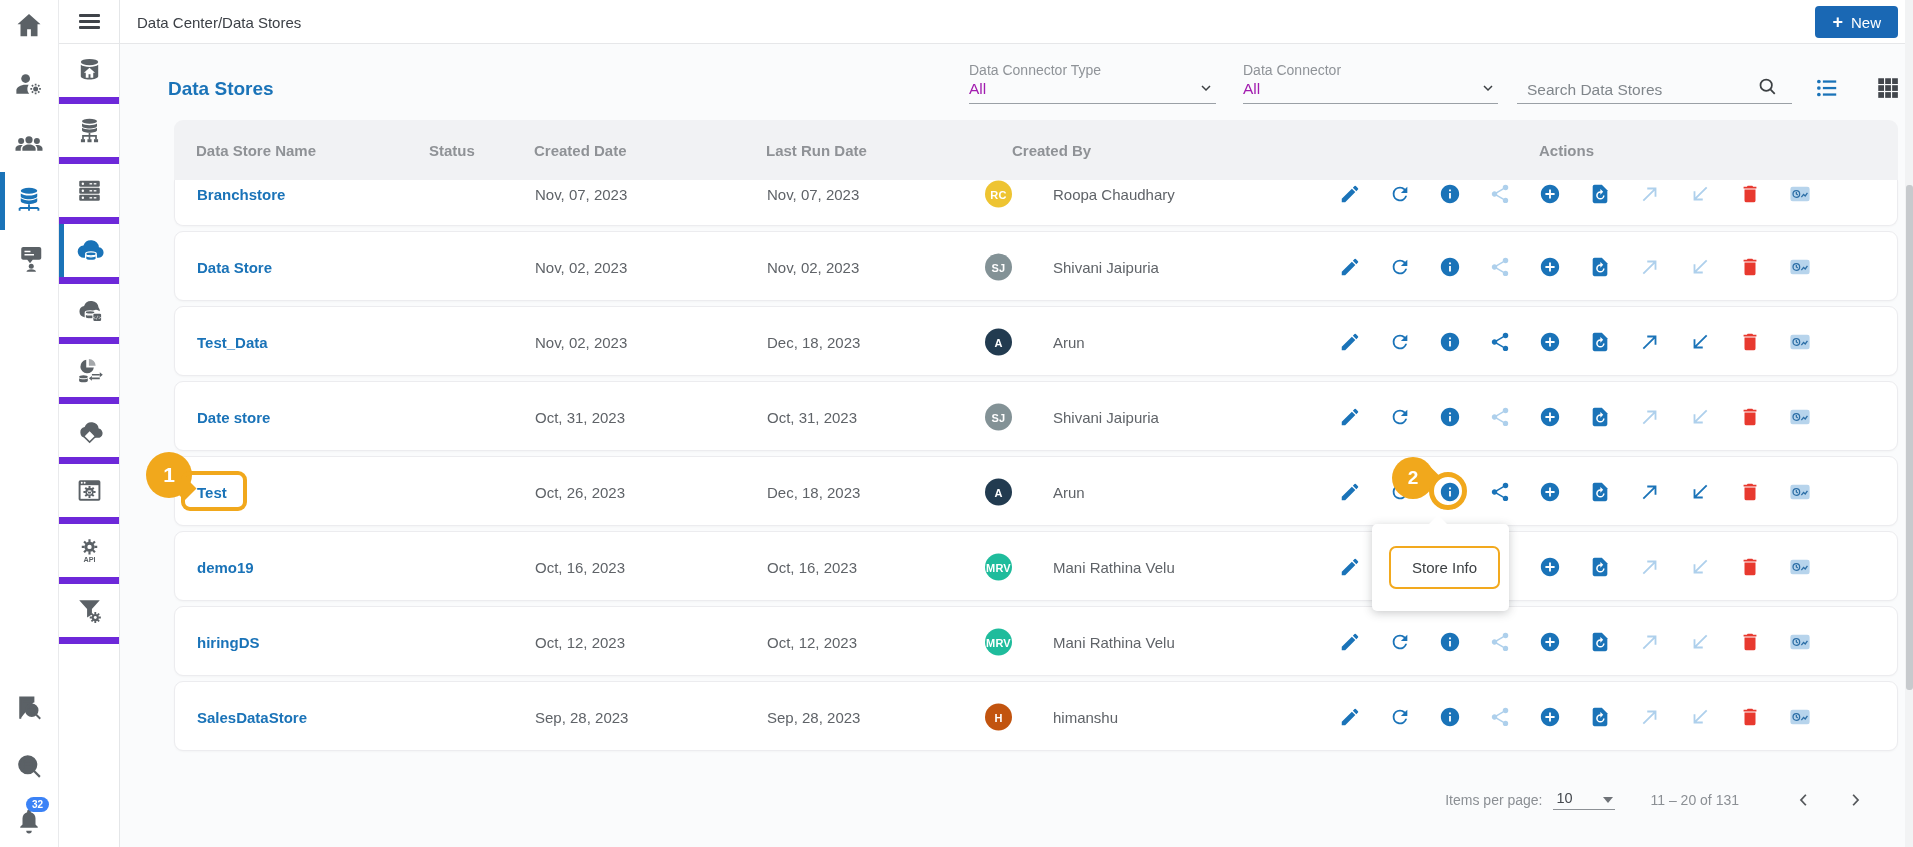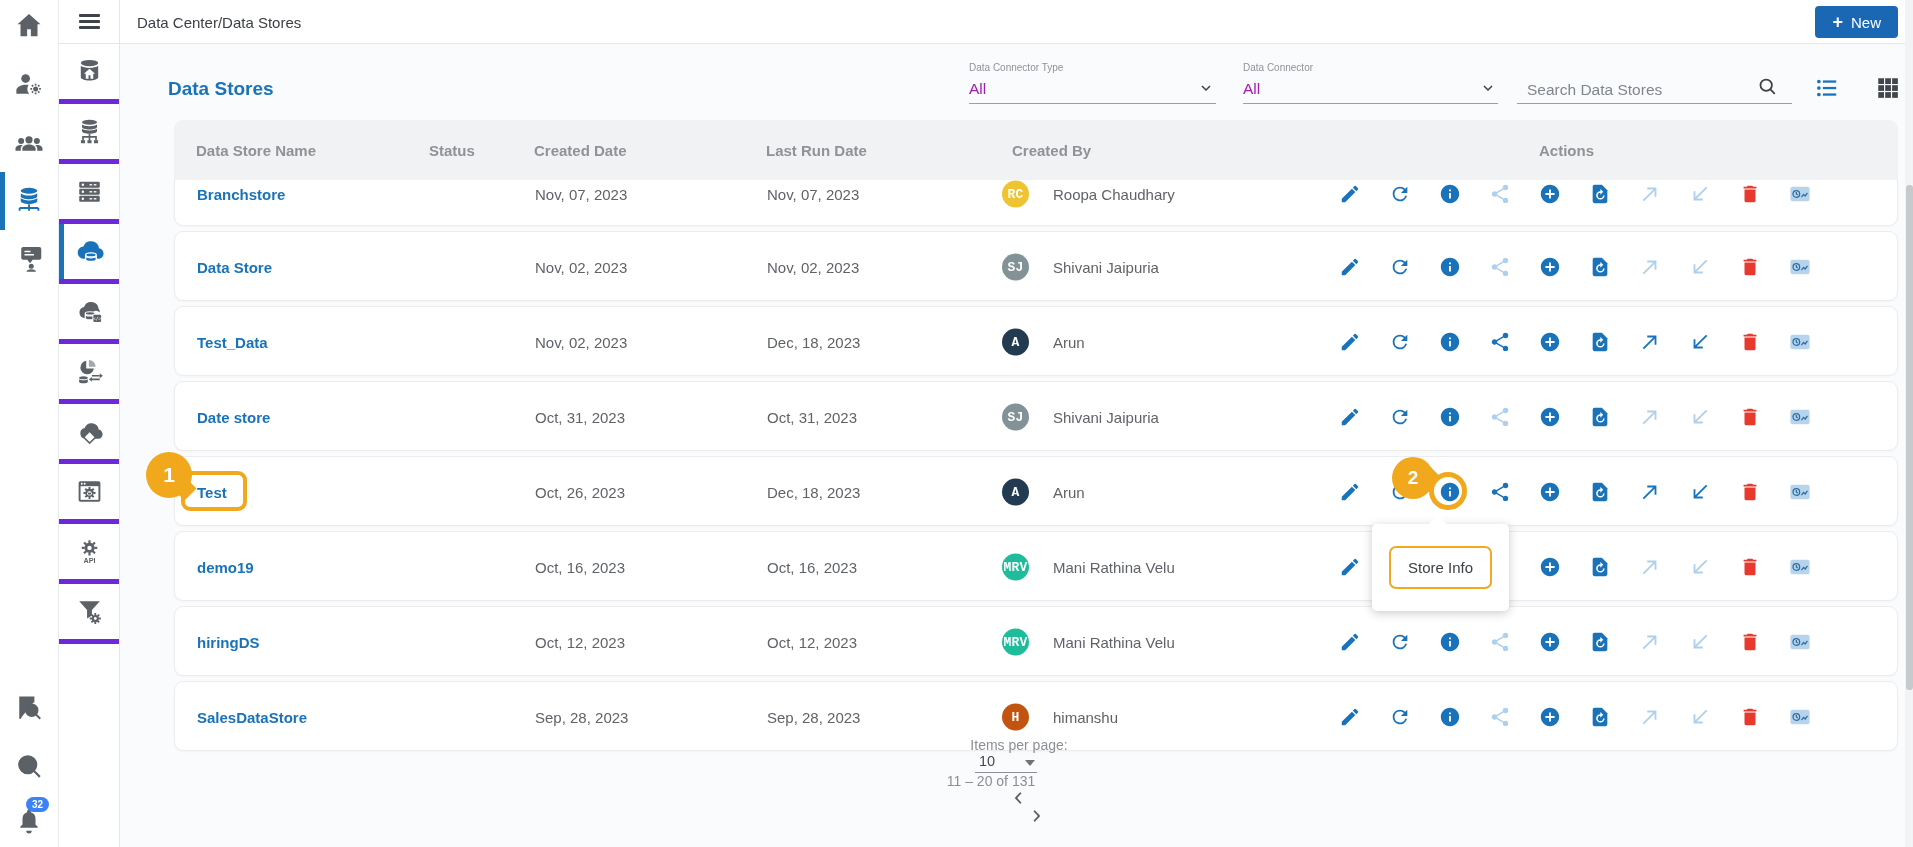--- a/index.html
+++ b/index.html
@@ -11,37 +11,37 @@
   #rail1 { position:absolute; left:0; top:0; width:59px; height:847px; background:#fff; border-right:1px solid #e9eaec; z-index:6; }
   .r1icon { position:absolute; left:50%; transform:translateX(-50%); width:30px; height:30px; color:#5b6166; }
   .r1icon svg { width:100%; height:100%; fill:currentColor; }
   #rail1-active-bar { position:absolute; left:0; top:172px; width:5px; height:58px; background:#1a73b8; }
   .badge32 { position:absolute; left:26px; top:797px; background:#3b82f6; color:#fff; font-size:10px; font-weight:bold; padding:2px 6px; border-radius:9px; z-index:7; }
 
   #rail2 { position:absolute; left:59px; top:0; width:61px; height:847px; background:#fff; border-right:1px solid #e4e6e8; z-index:6; }
   .r2top { height:44px; border-bottom:1px solid #e6e7e9; display:flex; align-items:center; justify-content:center; cursor:pointer; }
   .hamb { width:21px; }
   .hamb span { display:block; height:2.4px; background:#3f4349; margin:3.6px 0; border-radius:1px; }
-  .r2cell { height:60px; border-bottom:5px solid #6d28d9; display:flex; align-items:center; justify-content:center; position:relative; color:#5b6166; cursor:pointer; }
+  .r2cell { height:60px; border-bottom:7px solid #6d28d9; display:flex; align-items:center; justify-content:center; position:relative; color:#5b6166; cursor:pointer; }
   .r2cell svg { width:29px; height:29px; fill:currentColor; }
   .r2cell.active { color:#1a73b8; }
   .r2cell.active::before { content:""; position:absolute; left:0; top:0; width:5px; height:100%; background:#1a73b8; }
 
   
   #topbar { position:absolute; left:120px; top:0; width:1793px; height:44px; background:#fff; border-bottom:1px solid #e6e7e9; z-index:5; }
   .crumbs { position:absolute; left:17px; top:0; height:44px; display:flex; align-items:center; font-size:15px; color:#3c4046; }
   .new-btn { position:absolute; right:15px; top:6px; height:32px; padding:0 17px; background:#1a68b4; border:none; border-radius:4px; color:#fff; font-size:15px; font-family:inherit; display:flex; align-items:center; gap:8px; cursor:pointer; }
   .new-btn .plus { font-size:18px; font-weight:bold; line-height:1; }
 
   
   #content { position:absolute; left:120px; top:44px; width:1793px; height:803px; background:#fafbfc; }
   .page-title { position:absolute; left:48px; top:34px; font-size:19px; font-weight:bold; color:#1a73b8; }
 
   .dd { position:absolute; top:18px; height:42px; border-bottom:1px solid #9aa0a6; cursor:pointer; }
-  .dd .lbl { position:absolute; left:0; top:0; font-size:10px; color:#8f9398; }
+  .dd .lbl { position:absolute; left:0; top:0; font-size:14px; color:#8f9398; }
   .dd .val { position:absolute; left:0; bottom:5px; font-size:15.5px; color:#a21caf; }
   .dd .chev { position:absolute; right:2px; bottom:7px; width:16px; height:16px; }
   #dd-type { left:849px; width:247px; }
   #dd-conn { left:1123px; width:255px; }
   .search-box { position:absolute; left:1397px; top:18px; width:275px; height:42px; border-bottom:1px solid #9aa0a6; }
   .search-box input { position:absolute; left:2px; bottom:4px; width:225px; border:none; background:transparent; outline:none; font-size:15.5px; font-family:inherit; color:#3c4043;margin-left:8px; }
   .search-box input::placeholder { color:#80868b; }
   .search-box .mag { position:absolute; right:14px; bottom:6px; width:21px; height:21px; cursor:pointer; }
   .viewbtn { position:absolute; top:31px; width:26px; height:26px; cursor:pointer; }
   #btn-list { left:1694px; }
@@ -53,46 +53,46 @@
   #thead span { position:absolute; top:50%; transform:translateY(-50%); }
   .h-name{left:22px;} .h-status{left:255px;} .h-created{left:360px;} .h-lastrun{left:592px;} .h-by{left:838px;} .h-actions{left:1365px;}
 
   .row-card { position:relative; height:70px; margin-bottom:5px; background:#fff; border:1px solid #ececef; border-radius:9px; box-shadow:0 1px 2px rgba(0,0,0,.03); }
   .row-card.clipped { height:46px; overflow:hidden; border-radius:0 0 9px 9px; border-top:none; }
   .row-inner { position:absolute; left:0; top:0; width:100%; height:70px; }
   .clipped .row-inner { top:-21px; }
   .cell { position:absolute; top:50%; transform:translateY(-50%); font-size:15px; color:#5f6368; white-space:nowrap; }
   .cell.name { left:22px; color:#1a73b8; font-weight:bold; text-decoration:none; cursor:pointer; }
   .cell.created { left:360px; } .cell.lastrun { left:592px; } .cell.by { left:878px; }
-  .avatar { position:absolute; left:827px; top:50%; transform:translateY(-50%); width:27px; height:27px; border-radius:50%; display:flex; align-items:center; justify-content:center; color:#fff; font-size:13px; font-weight:bold; letter-spacing:.2px;font-family:Liberation Mono, monospace; }
+  .avatar { position:absolute; left:810px; top:50%; transform:translateY(-50%); width:27px; height:27px; border-radius:50%; display:flex; align-items:center; justify-content:center; color:#fff; font-size:11px; font-weight:bold; letter-spacing:.2px; }
   .actions { position:absolute; left:1164px; top:50%; transform:translateY(-50%); display:flex; gap:28px; align-items:center; }
   .ai { width:22px; height:22px; display:inline-flex; cursor:pointer; }
   .ai svg { width:100%; height:100%; fill:currentColor; }
   .ai.on { color:#1a73b8; } .ai.off { color:#aed0ec; } .ai.danger { color:#e8392f; } .ai.plain { color:#2c6ea6; }
 
   
-  #pager { position:absolute; left:54px; top:731px; width:1724px; height:50px; display:flex; align-items:center; justify-content:flex-end; padding-right:34px; font-size:14px; color:#8b8f94;flex-direction:column; }
+  #pager { position:absolute; left:54px; top:731px; width:1724px; height:50px; display:flex; align-items:center; justify-content:flex-end; padding-right:34px; font-size:14px; color:#8b8f94; }
   .pp-box { display:flex; align-items:flex-end; justify-content:space-between; width:62px; border-bottom:1px solid #8d9196; margin:0 36px 0 10px; padding:0 2px 3px 4px; color:#44484e; font-size:14.5px; cursor:pointer; }
   .pp-caret { width:0; height:0; border-left:5px solid transparent; border-right:5px solid transparent; border-top:6px solid #6f7378; margin-bottom:3px; }
   .range { margin-right:56px; color:#8b8f94; }
   .pchev { width:18px; height:18px; cursor:pointer; }
   .pchev + .pchev { margin-left:33px; }
 
   
   .anno { position:absolute; z-index:50; }
   #anno-tail1 { left:176px; top:480px; width:17px; height:17px; background:#f1a81c; transform:rotate(45deg); }
   #anno-badge1 { left:146px; top:452px; width:46px; height:46px; border-radius:50%; background:#f1a81c; color:#fff; font-size:21px; font-weight:bold; display:flex; align-items:center; justify-content:center; }
   #anno-box-test { left:181px; top:471px; width:66px; height:40px; border:4px solid #f1a81c; border-radius:9px; }
   #anno-tail2 { left:1423px; top:470px; width:15px; height:15px; background:#f1a81c; transform:rotate(45deg); }
   #anno-badge2 { left:1392px; top:457px; width:42px; height:42px; border-radius:50%; background:#f1a81c; color:#fff; font-size:19px; font-weight:bold; display:flex; align-items:center; justify-content:center; }
   #anno-ring { left:1429px; top:472px; width:38px; height:38px; border:5px solid #f1a81c; border-radius:50%; }
 
   #tooltip { position:absolute; left:1372px; top:524px; width:137px; height:87px; background:#fff; border-radius:5px; box-shadow:0 2px 10px rgba(60,64,67,.28); z-index:40; }
   #tooltip::before { content:""; position:absolute; left:56px; top:-9px; border-left:10px solid transparent; border-right:10px solid transparent; border-bottom:10px solid #fff; }
-  .tip-inner { position:absolute; left:17px; top:22px; width:103px; height:43px; border:2px solid #f2a91e; border-radius:7px; display:flex; align-items:center; justify-content:center; font-size:15px; color:#3c4043; background:#fff; }
+  .tip-inner { position:absolute; left:17px; top:22px; width:111px; height:43px; border:2px solid #f2a91e; border-radius:7px; display:flex; align-items:center; justify-content:center; font-size:15px; color:#3c4043; background:#fff; }
 
   
   #sb-track { position:absolute; right:0; top:0; width:8px; height:847px; background:#f2f3f4; z-index:8; }
   #sb-thumb { position:absolute; right:0.5px; top:185px; width:7px; height:505px; background:#c7cacd; border-radius:3px; z-index:9; }
 </style>
 </head>
 <body>
 
 <div id="rail1">
   <span class="r1icon" style="top:10px">

